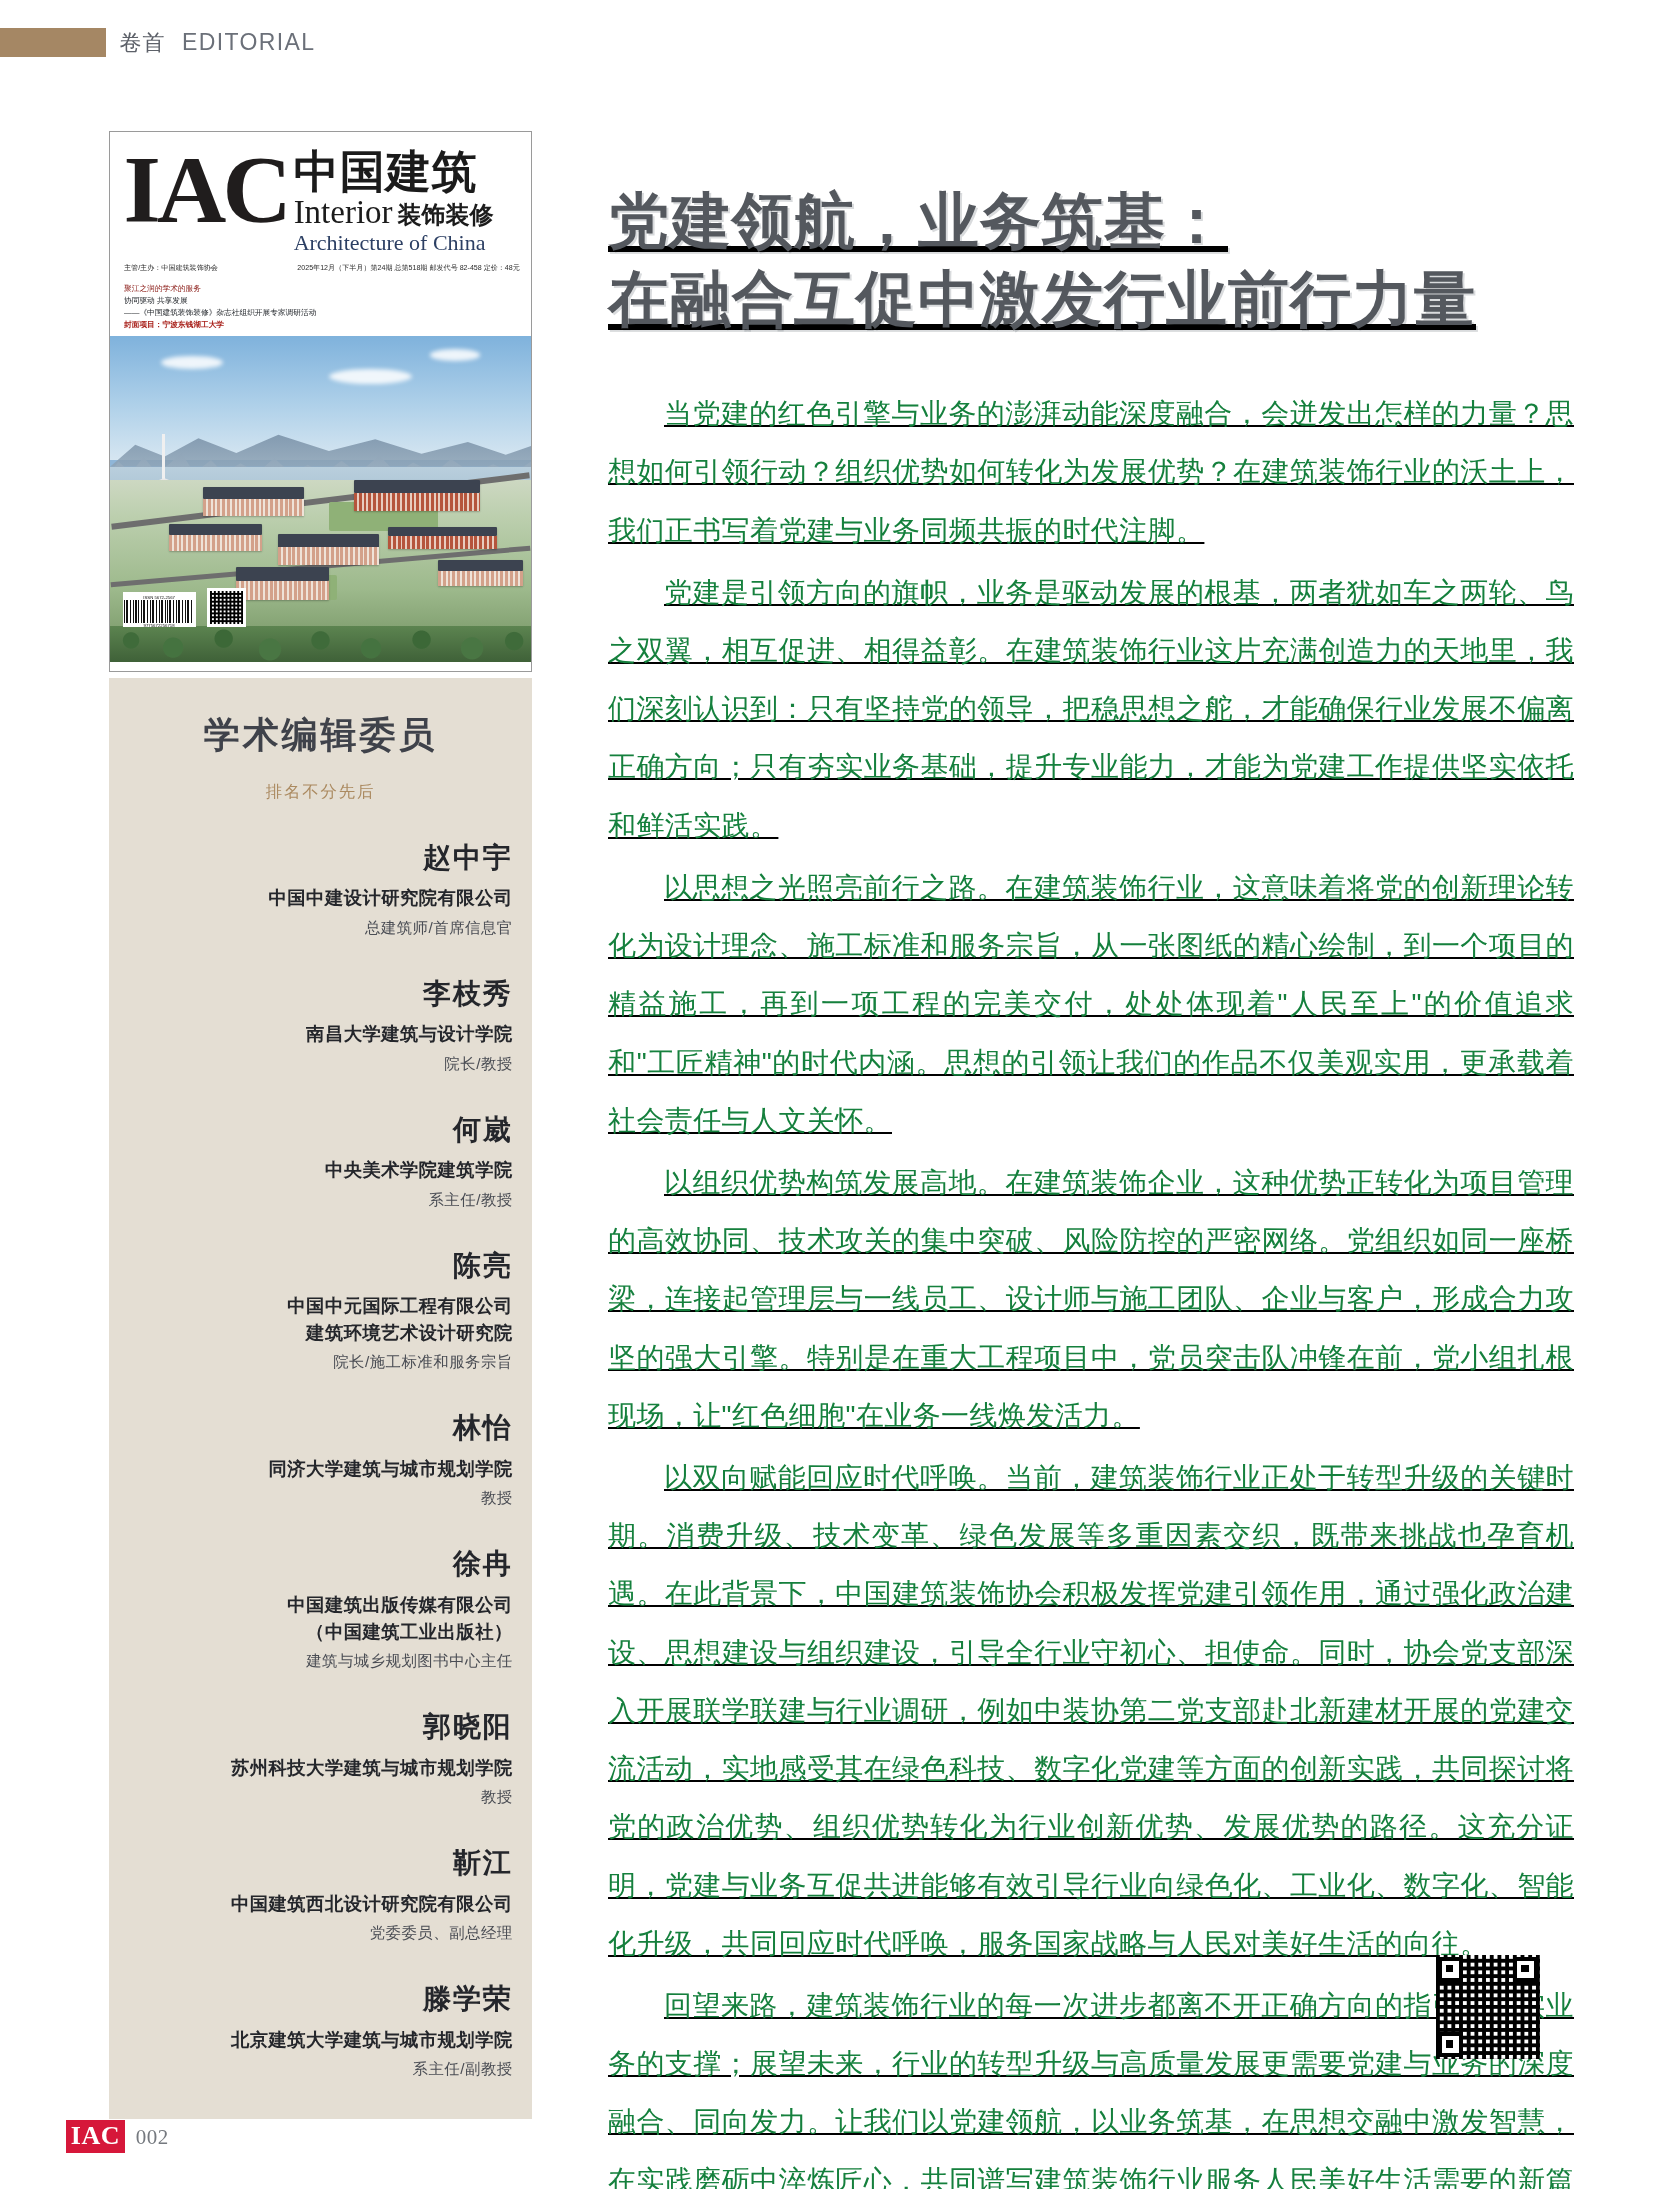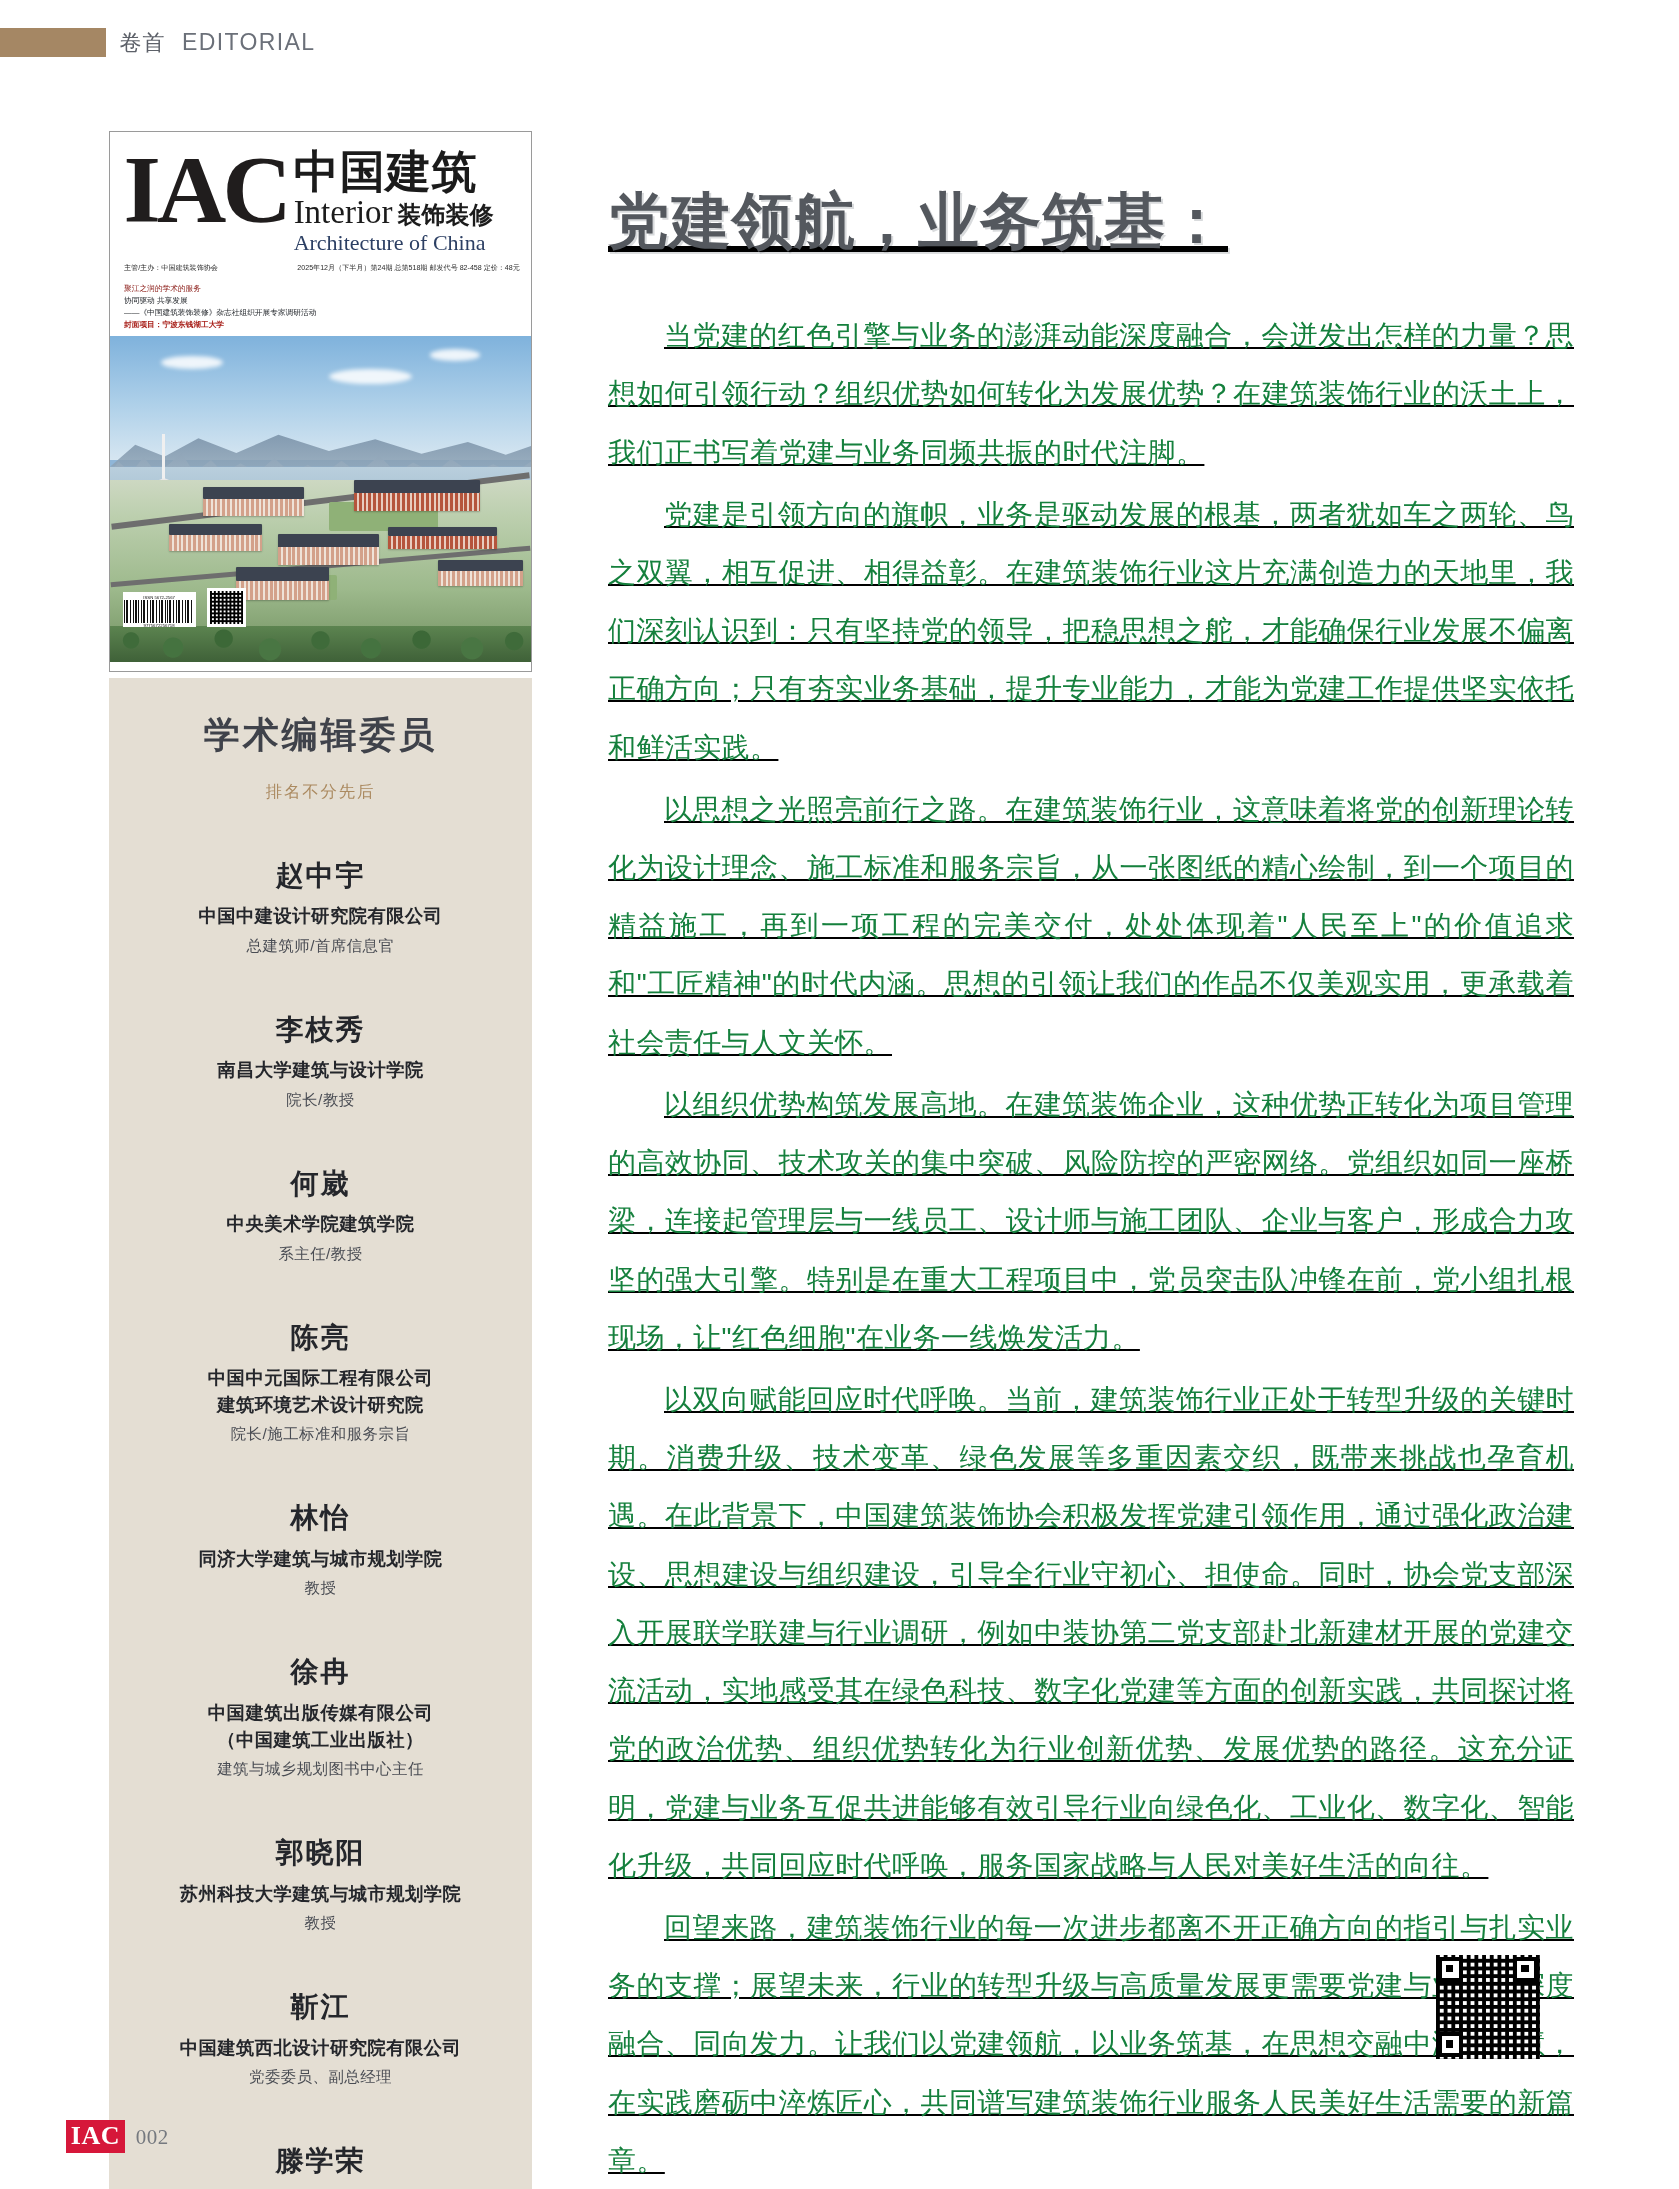--- a/index.html
+++ b/index.html
@@ -103,21 +103,21 @@
   
   .board { margin-top: 5.8px; width: 423px; background: #e4ded3; padding: 33px 19.3px 39px 19.3px; }
   .board-title {
     font-family: "Liberation Sans", "DejaVu Sans", sans-serif; font-weight: bold;
     font-size: 36px; text-align: center; color: #3f424a; letter-spacing: 2.9px;
   }
   .board-sub {
     font-family: "Liberation Sans", "DejaVu Sans", sans-serif;
     font-size: 16.4px; text-align: center; color: #ab8a60; letter-spacing: 1.9px; margin-top: 21px;
   }
-  .member { text-align: center; margin-top: 54px; }
+  .member { text-align: right; margin-top: 36px; }
   .member-name {
     font-family: "Liberation Sans", "DejaVu Sans", sans-serif; font-weight: bold;
     font-size: 28px; color: #24262b; letter-spacing: 1.9px;
   }
   .member-org {
     font-family: "Liberation Serif", "DejaVu Serif", serif; font-weight: bold;
     font-size: 18.3px; color: #24262b; margin-top: 8.7px; line-height: 1.45; letter-spacing: 0.5px;
   }
   .member-role {
     font-family: "Liberation Sans", "DejaVu Sans", sans-serif;
@@ -307,20 +307,21 @@
             <div class="member-org">北京建筑大学建筑与城市规划学院</div>
             <div class="member-role">系主任/副教授</div>
           </div>
         </div>
     </div>
   </div>
 
   <div class="right-col">
     <h1 class="article-title">
       <span>党建领航，业务筑基：</span><br>
+      <span>在融合互促中激发行业前行力量</span>
     </h1>
     <div class="article-body" id="body-container">
         <p>当党建的红色引擎与业务的澎湃动能深度融合，会迸发出怎样的力量？思想如何引领行动？组织优势如何转化为发展优势？在建筑装饰行业的沃土上，我们正书写着党建与业务同频共振的时代注脚。</p>
         <p>党建是引领方向的旗帜，业务是驱动发展的根基，两者犹如车之两轮、鸟之双翼，相互促进、相得益彰。在建筑装饰行业这片充满创造力的天地里，我们深刻认识到：只有坚持党的领导，把稳思想之舵，才能确保行业发展不偏离正确方向；只有夯实业务基础，提升专业能力，才能为党建工作提供坚实依托和鲜活实践。</p>
         <p>以思想之光照亮前行之路。在建筑装饰行业，这意味着将党的创新理论转化为设计理念、施工标准和服务宗旨，从一张图纸的精心绘制，到一个项目的精益施工，再到一项工程的完美交付，处处体现着"人民至上"的价值追求和"工匠精神"的时代内涵。思想的引领让我们的作品不仅美观实用，更承载着社会责任与人文关怀。</p>
         <p>以组织优势构筑发展高地。在建筑装饰企业，这种优势正转化为项目管理的高效协同、技术攻关的集中突破、风险防控的严密网络。党组织如同一座桥梁，连接起管理层与一线员工、设计师与施工团队、企业与客户，形成合力攻坚的强大引擎。特别是在重大工程项目中，党员突击队冲锋在前，党小组扎根现场，让"红色细胞"在业务一线焕发活力。</p>
         <p>以双向赋能回应时代呼唤。当前，建筑装饰行业正处于转型升级的关键时期。消费升级、技术变革、绿色发展等多重因素交织，既带来挑战也孕育机遇。在此背景下，中国建筑装饰协会积极发挥党建引领作用，通过强化政治建设、思想建设与组织建设，引导全行业守初心、担使命。同时，协会党支部深入开展联学联建与行业调研，例如中装协第二党支部赴北新建材开展的党建交流活动，实地感受其在绿色科技、数字化党建等方面的创新实践，共同探讨将党的政治优势、组织优势转化为行业创新优势、发展优势的路径。这充分证明，党建与业务互促共进能够有效引导行业向绿色化、工业化、数字化、智能化升级，共同回应时代呼唤，服务国家战略与人民对美好生活的向往。</p>
         <p>回望来路，建筑装饰行业的每一次进步都离不开正确方向的指引与扎实业务的支撑；展望未来，行业的转型升级与高质量发展更需要党建与业务的深度融合、同向发力。让我们以党建领航，以业务筑基，在思想交融中激发智慧，在实践磨砺中淬炼匠心，共同谱写建筑装饰行业服务人民美好生活需要的新篇章。</p>
       </div>
   </div>

